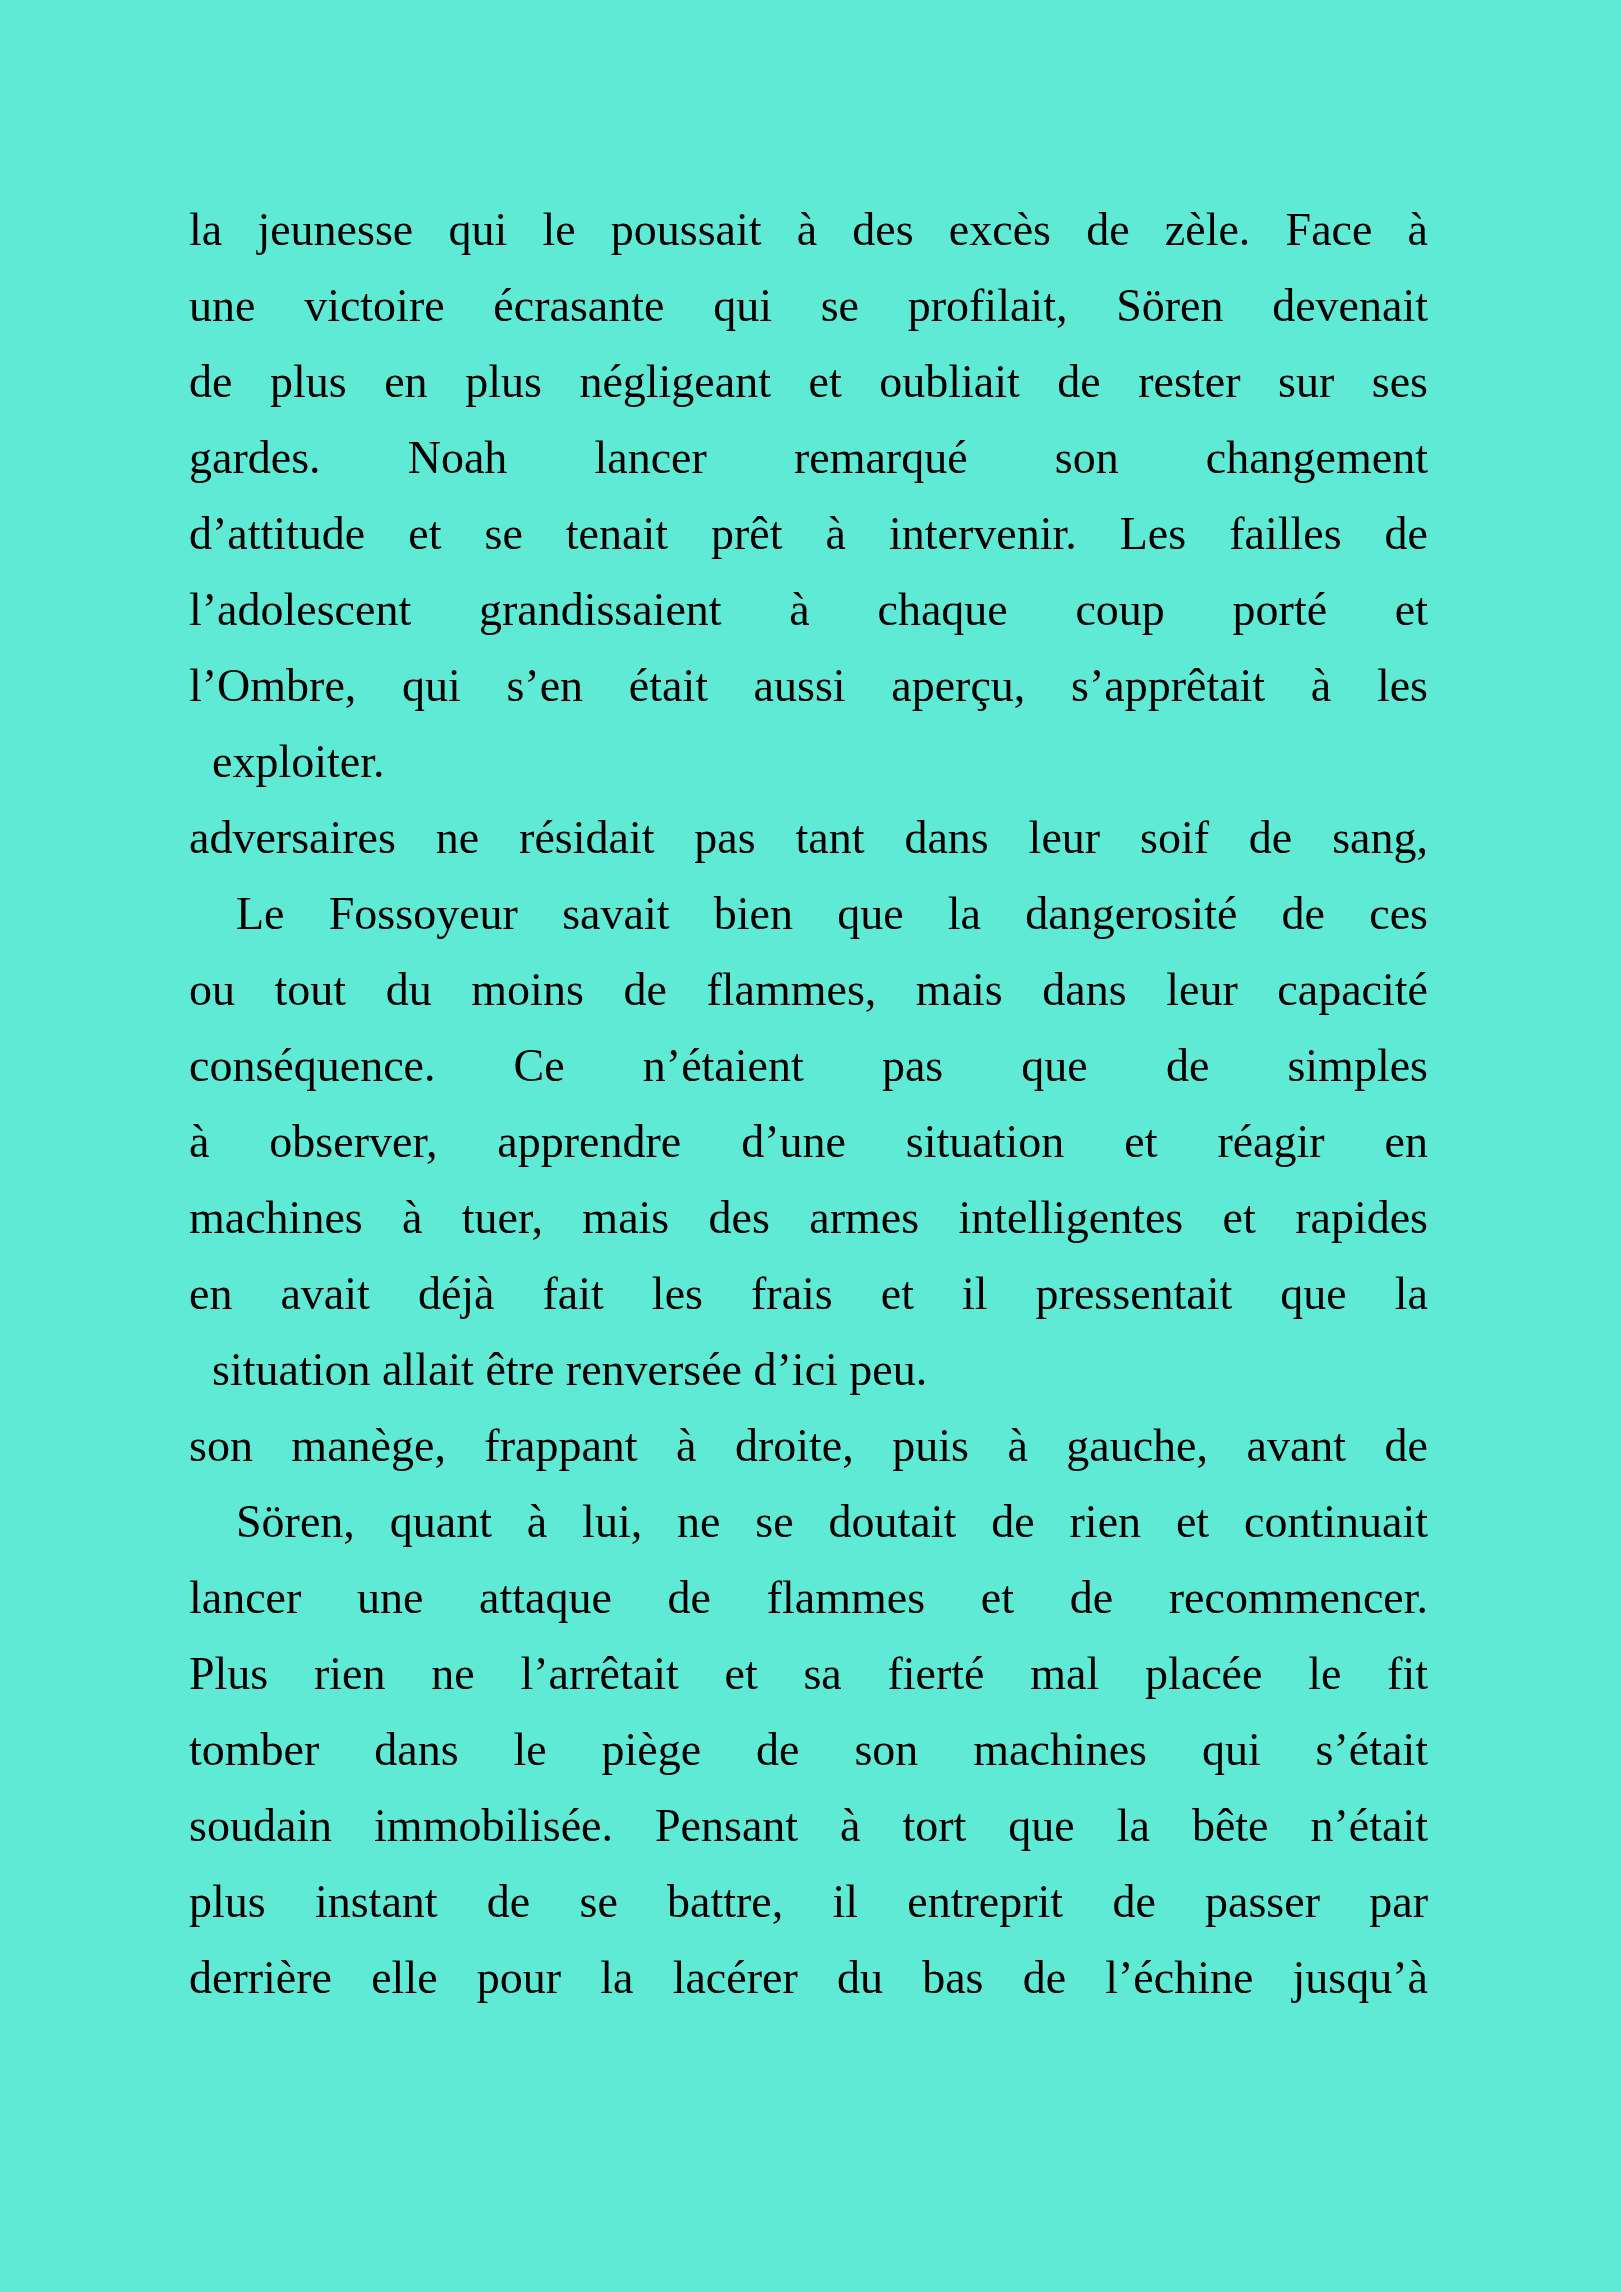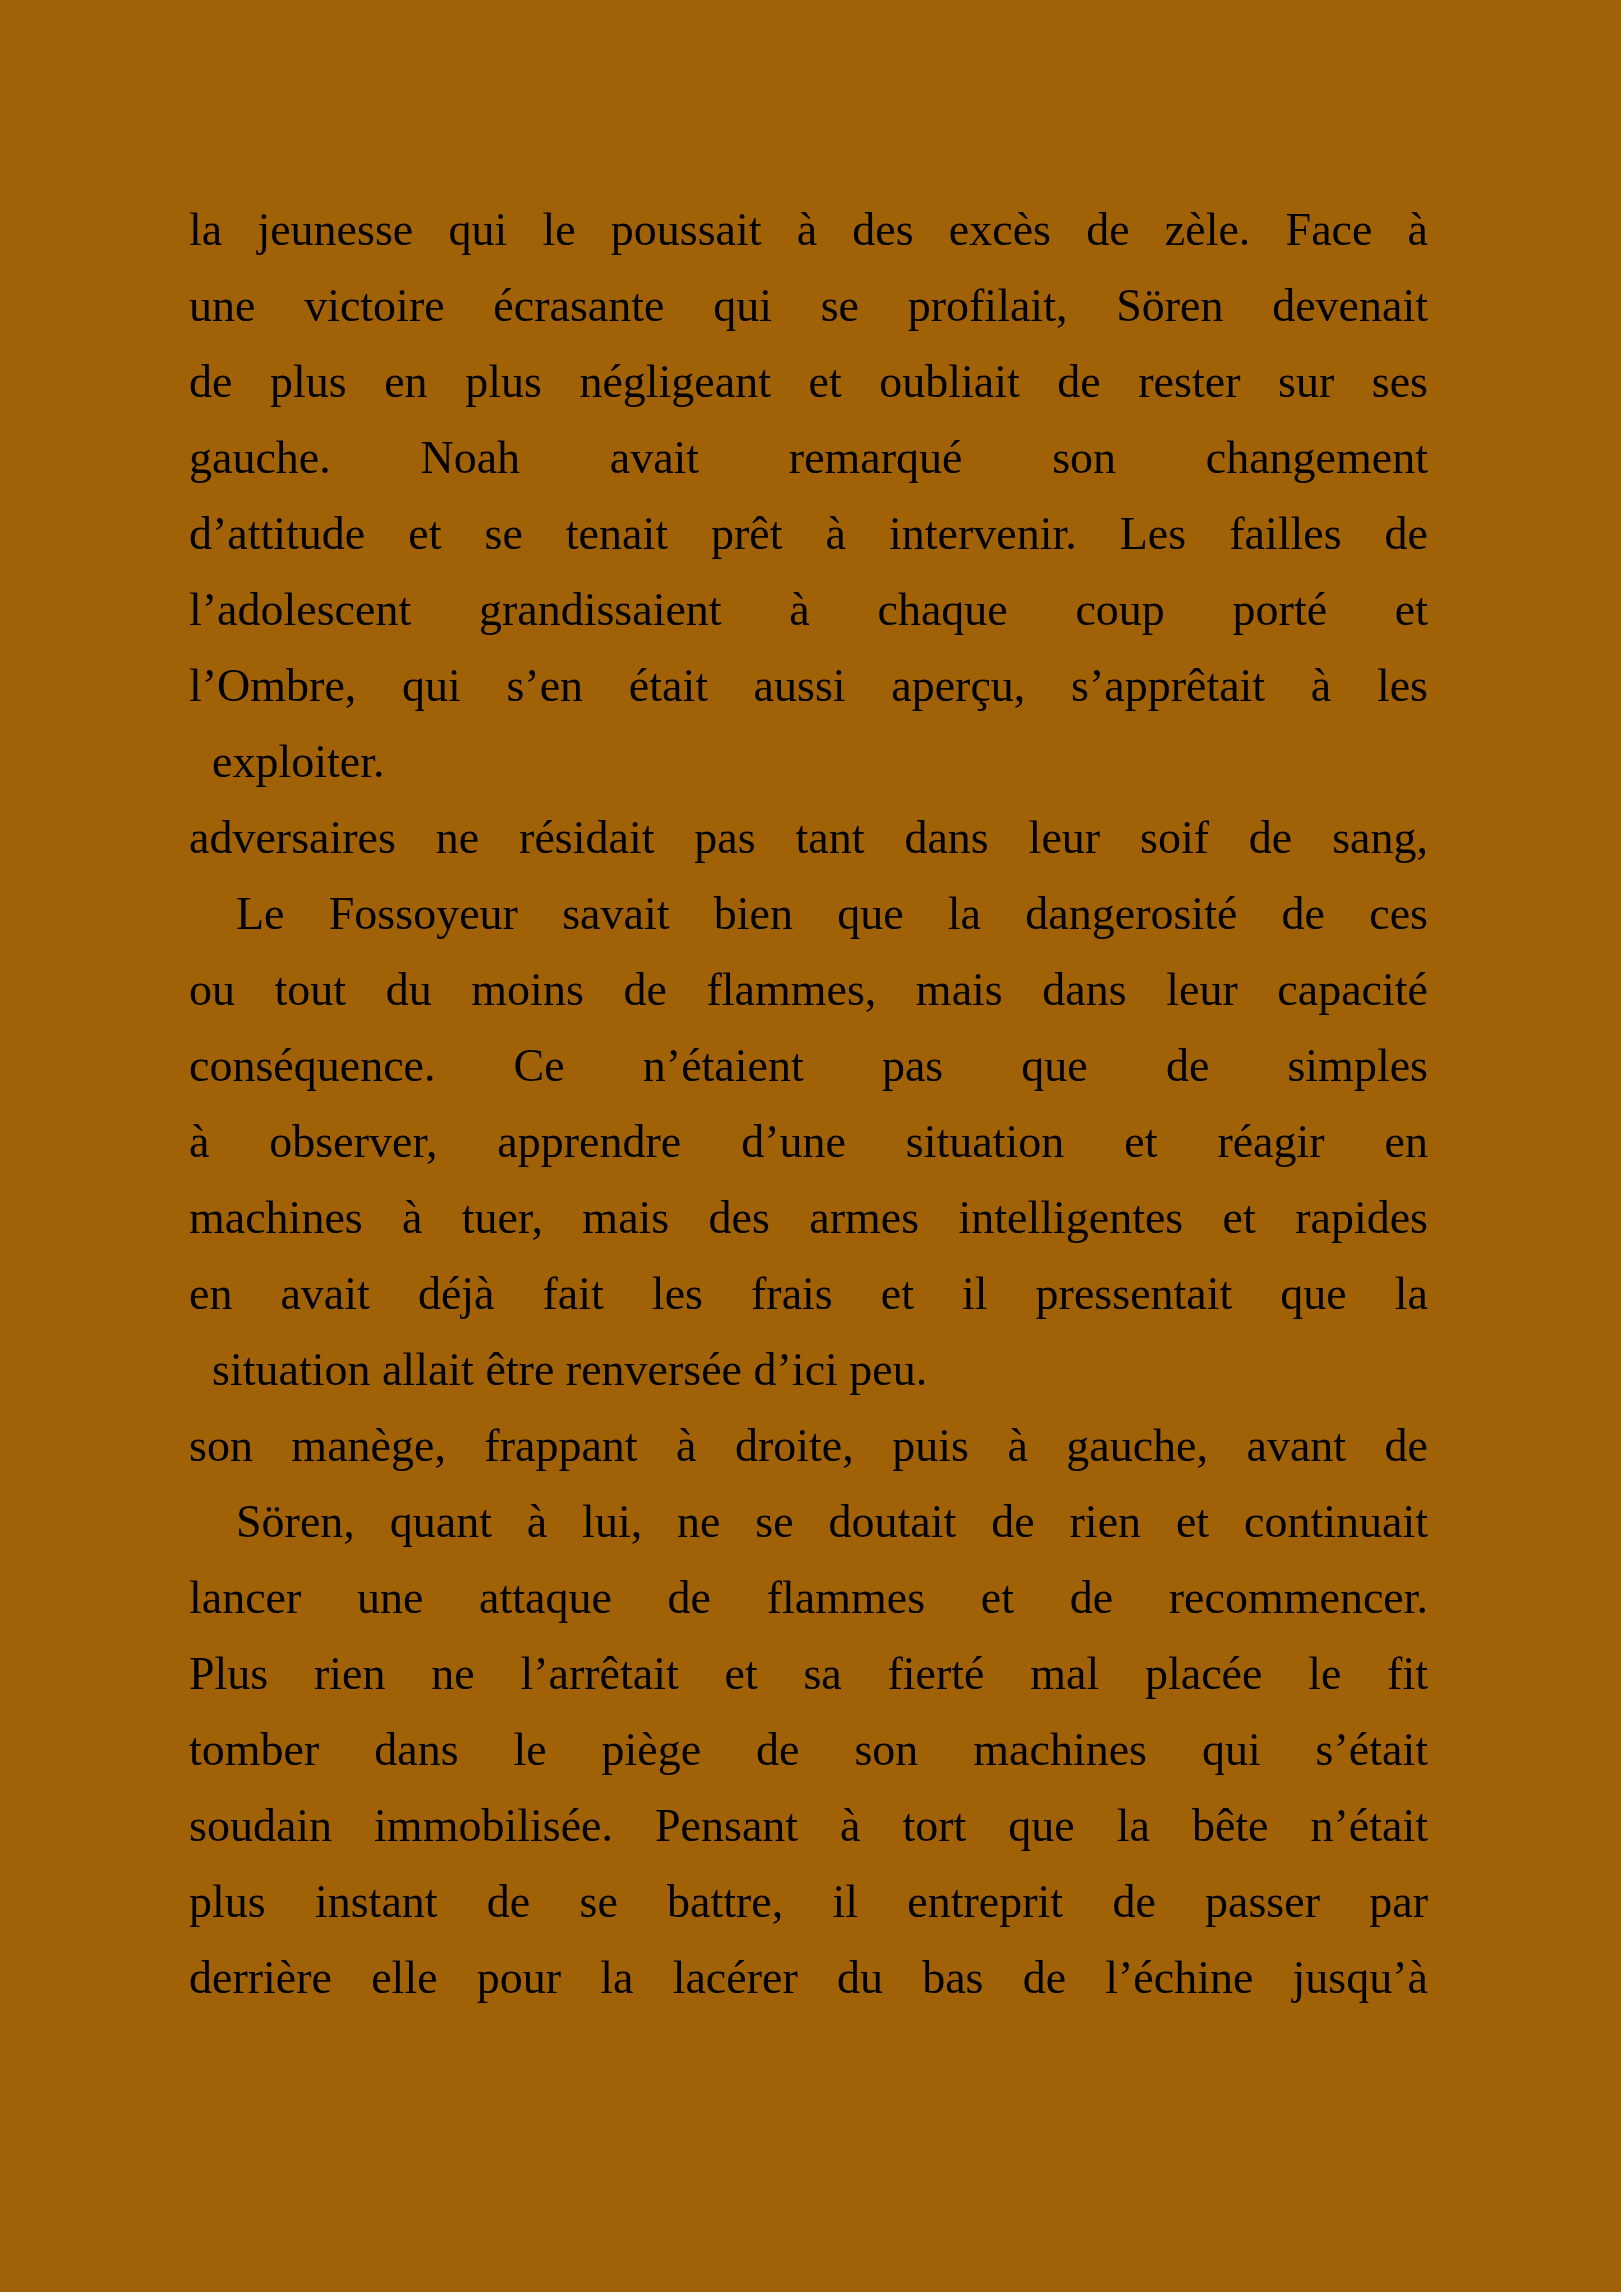--- a/index.html
+++ b/index.html
@@ -4,21 +4,21 @@
 <style>
   html, body {
     margin: 0;
     padding: 0;
     background: #ffffff;
   }
   .page {
     position: relative;
     width: 1621px;
     height: 2293px;
-    background: #a16207;
+    background: #5eead4;
     overflow: hidden;
   }
   .text-block {
     position: absolute;
     left: 189px;
     top: 192px;
     width: 1239px;
   }
   .line {
     font-family: "Liberation Serif", "DejaVu Serif", serif;
@@ -39,21 +39,21 @@
   }
 </style>
 </head>
 <body>
 
 <div class="page">
   <div class="text-block">
     <div class="line">la jeunesse qui le poussait à des excès de zèle. Face à</div>
     <div class="line">une victoire écrasante qui se profilait, Sören devenait</div>
     <div class="line">de plus en plus négligeant et oubliait de rester sur ses</div>
-    <div class="line">gauche. Noah avait remarqué son changement</div>
+    <div class="line">gardes. Noah lancer remarqué son changement</div>
     <div class="line">d’attitude et se tenait prêt à intervenir. Les failles de</div>
     <div class="line">l’adolescent grandissaient à chaque coup porté et</div>
     <div class="line">l’Ombre, qui s’en était aussi aperçu, s’apprêtait à les</div>
     <div class="line para-end">exploiter.</div>
     <div class="line">adversaires ne résidait pas tant dans leur soif de sang,</div>
     <div class="line indent">Le Fossoyeur savait bien que la dangerosité de ces</div>
     <div class="line">ou tout du moins de flammes, mais dans leur capacité</div>
     <div class="line">conséquence. Ce n’étaient pas que de simples</div>
     <div class="line">à observer, apprendre d’une situation et réagir en</div>
     <div class="line">machines à tuer, mais des armes intelligentes et rapides</div>

